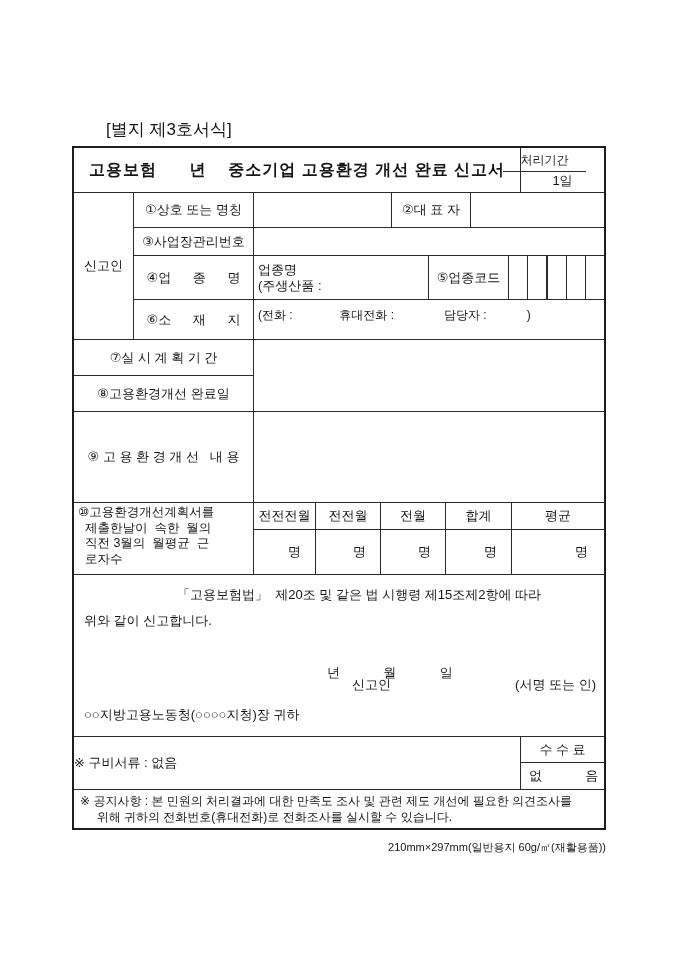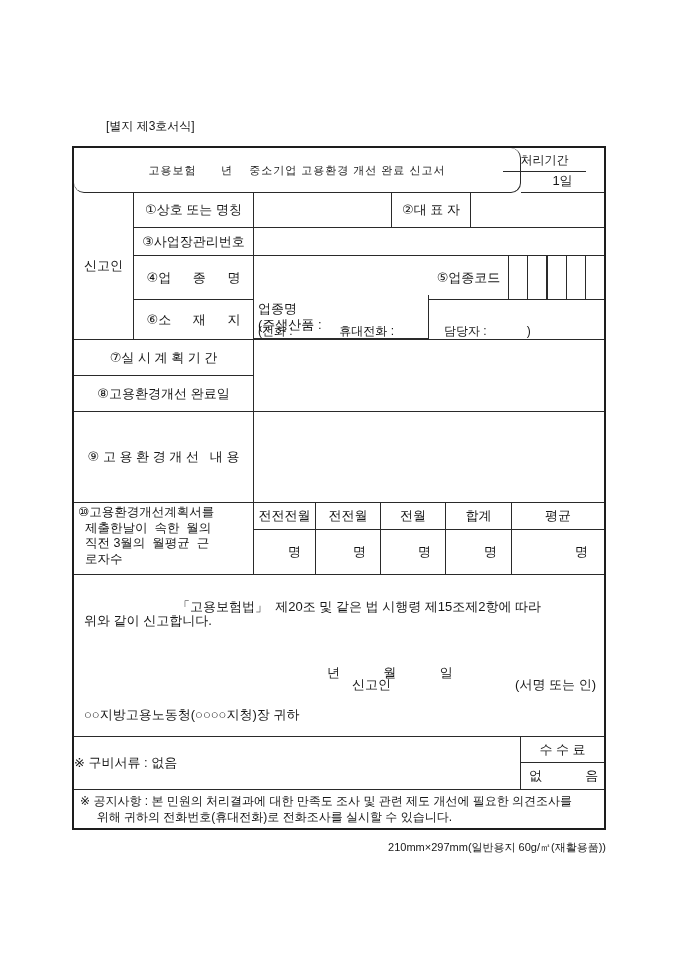--- a/index.html
+++ b/index.html
@@ -13,27 +13,27 @@
     position:absolute;left:72px;top:146px;width:530px;height:680px;
     border:2px solid #1d1d1d;box-sizing:content-box;background:#fff;
   }
   .cell{
     position:absolute;box-sizing:border-box;display:flex;align-items:center;
     font-size:13px;line-height:16px;overflow:hidden;
   }
   .bR{border-right:1px solid #2a2a2a;}
   .bB{border-bottom:1px solid #2a2a2a;}
   .ctr{justify-content:center;text-align:center;}
-  .title{font-weight:normal;font-size:11px;letter-spacing:1px;border-radius:10px;}
+  .title{font-weight:bold;font-size:16px;letter-spacing:1px;}
   .small{font-size:12px;}
   .codebox{display:flex;align-items:stretch;padding:0;}
   .codebox > div{flex:1;border-left:1px solid #2a2a2a;}
   .codebox > div:first-child{border-left:none;}
   .decl-child{position:absolute;white-space:pre;font-size:13px;}
-  .doc-label{position:absolute;left:78px;top:118px;font-size:12px;padding-left:28px;}
+  .doc-label{position:absolute;left:78px;top:118px;font-size:17px;padding-left:28px;}
   .paper-note{position:absolute;top:840px;right:74px;font-size:11px;}
 </style>
 </head>
 <body>
 
 <div class="doc-label">[별지 제3호서식]</div>
 
 <div id="form-table">
 
   <div class="cell bR bB ctr title pre" style="left:0;top:0;width:447px;height:45px;">고용보험      년    중소기업 고용환경 개선 완료 신고서</div>
@@ -44,37 +44,37 @@
 
   <div class="cell bR bB ctr" style="left:60px;top:45px;width:120px;height:35px;">①상호 또는 명칭</div>
   <div class="cell bR bB" style="left:180px;top:45px;width:138px;height:35px;"></div>
   <div class="cell bR bB ctr" style="left:318px;top:45px;width:79px;height:35px;">②대 표 자</div>
   <div class="cell bB" style="left:397px;top:45px;width:133px;height:35px;"></div>
 
   <div class="cell bR bB ctr" style="left:60px;top:80px;width:120px;height:28px;">③사업장관리번호</div>
   <div class="cell bB" style="left:180px;top:80px;width:350px;height:28px;"></div>
 
   <div class="cell bR bB ctr pre" style="left:60px;top:108px;width:120px;height:44px;">④업      종      명</div>
-  <div class="cell bR bB" style="left:180px;top:108px;width:175px;height:44px;padding:2px 4px;margin-top:39px;">
+  <div class="cell bR bB" style="left:180px;top:108px;width:175px;height:44px;padding:2px 4px;">
     <div style="width:100%;">
       <div class="pre">업종명</div>
       <div class="pre">(주생산품 :                              )</div>
     </div>
   </div>
   <div class="cell bR bB ctr" style="left:355px;top:108px;width:80px;height:44px;">⑤업종코드</div>
   <div class="cell bB codebox" style="left:435px;top:108px;width:95px;height:44px;">
     <div></div>
     <div></div>
     <div style="border-left-width:2px;"></div>
     <div></div>
     <div></div>
   </div>
 
   <div class="cell bR bB ctr pre" style="left:60px;top:152px;width:120px;height:40px;">⑥소      재      지</div>
-  <div class="cell bB small pre" style="left:180px;top:152px;width:350px;height:40px;align-items:flex-end;padding:0 2px 0 4px;">(전화 :              휴대전화 :               담당자 :            )</div>
+  <div class="cell bB small pre" style="left:180px;top:152px;width:350px;height:40px;align-items:flex-end;padding:0 2px 16px 4px;">(전화 :              휴대전화 :               담당자 :            )</div>
 
   <div class="cell bR bB ctr pre" style="left:0;top:192px;width:180px;height:36px;text-align:center;">⑦실 시 계 획 기 간</div>
 
   <div class="cell bR bB ctr" style="left:0;top:228px;width:180px;height:36px;">⑧고용환경개선 완료일</div>
   <div class="cell bB" style="left:180px;top:228px;width:350px;height:36px;"></div>
 
   <div class="cell bR bB ctr pre" style="left:0;top:264px;width:180px;height:91px;">⑨ 고 용 환 경 개 선   내 용</div>
   <div class="cell bB" style="left:180px;top:264px;width:350px;height:91px;"></div>
 
   <div class="cell bR bB pre" style="left:0;top:355px;width:180px;height:72px;font-size:12.5px;line-height:15.5px;padding:2px 8px 2px 4px;align-items:flex-start;">⑩고용환경개선계획서를
@@ -88,21 +88,21 @@
   <div class="cell bR bB ctr" style="left:372px;top:355px;width:66px;height:27px;">합계</div>
   <div class="cell bB ctr" style="left:438px;top:355px;width:92px;height:27px;">평균</div>
 
   <div class="cell bR bB" style="left:180px;top:382px;width:62px;height:45px;justify-content:flex-end;padding-right:14px;">명</div>
   <div class="cell bR bB" style="left:242px;top:382px;width:65px;height:45px;justify-content:flex-end;padding-right:14px;">명</div>
   <div class="cell bR bB" style="left:307px;top:382px;width:65px;height:45px;justify-content:flex-end;padding-right:14px;">명</div>
   <div class="cell bR bB" style="left:372px;top:382px;width:66px;height:45px;justify-content:flex-end;padding-right:14px;">명</div>
   <div class="cell bB" style="left:438px;top:382px;width:92px;height:45px;justify-content:flex-end;padding-right:16px;">명</div>
 
   <div class="cell bB" style="left:0;top:427px;width:530px;height:162px;display:block;position:absolute;">
-    <div class="decl-child" style="left:103px;top:24px;text-align:center;">「고용보험법」  제20조 및 같은 법 시행령 제15조제2항에 따라</div>
+    <div class="decl-child" style="left:103px;top:12px;text-align:center;">「고용보험법」  제20조 및 같은 법 시행령 제15조제2항에 따라</div>
     <div class="decl-child" style="left:10px;top:38px;">위와 같이 신고합니다.</div>
     <div class="decl-child" style="left:253px;top:90px;">년            월            일</div>
     <div class="decl-child" style="left:278px;top:102px;">신고인</div>
     <div class="decl-child" style="right:8px;top:102px;">(서명 또는 인)</div>
     <div class="decl-child" style="left:10px;top:132px;">○○지방고용노동청(○○○○지청)장 귀하</div>
   </div>
 
   <div class="cell bR bB" style="left:0;top:589px;width:447px;height:53px;">※ 구비서류 : 없음</div>
   <div class="cell bB ctr" style="left:447px;top:589px;width:83px;height:26px;">수 수 료</div>
   <div class="cell bB pre" style="left:447px;top:615px;width:83px;height:27px;padding-left:8px;">없            음</div>

